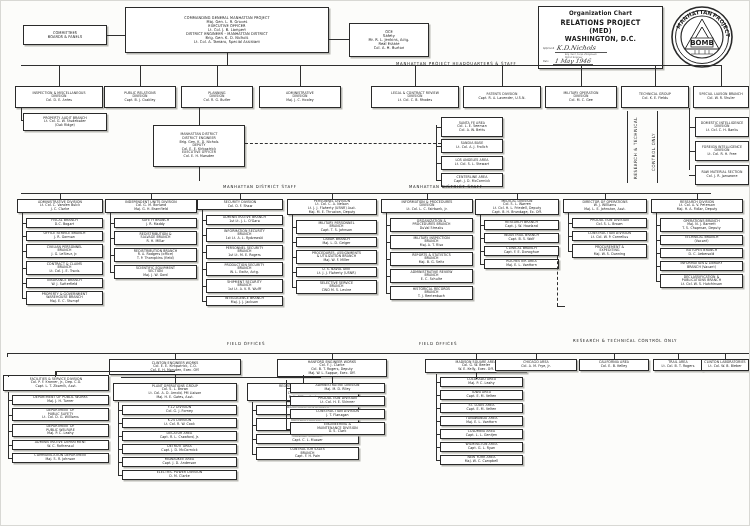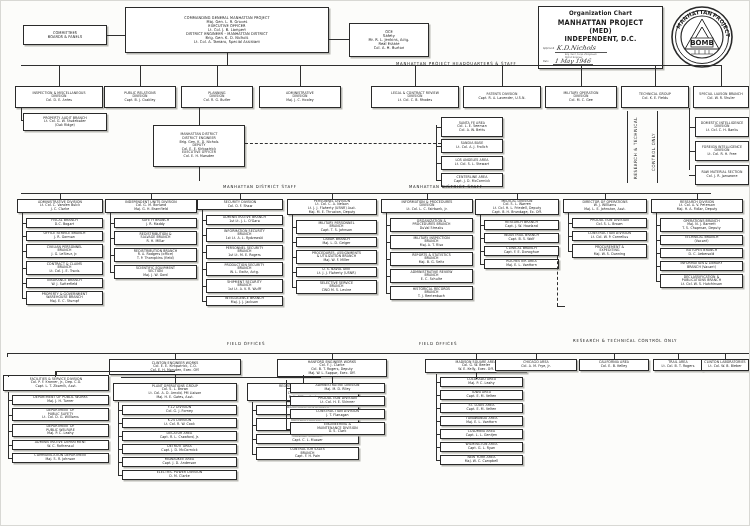--- a/index.html
+++ b/index.html
@@ -88,23 +88,23 @@
   .daterule{position:absolute;left:14px;top:19.5px;width:40px;height:.5px;background:#555;}
   
   #seal{position:absolute;}
 </style>
 </head>
 <body>
 
 <div id="chart">
     <div id="titleblock" style="left: 537px; top: 5px; width: 125px; height: 63px;">
       <div class="tl1">Organization Chart</div>
-      <div class="tl2">MANHATTAN PROJECT</div>
+      <div class="tl2">RELATIONS PROJECT</div>
       <div class="tl3">(MED)</div>
-      <div class="tl3">INDEPENDENT, D.C.</div>
+      <div class="tl3">WASHINGTON, D.C.</div>
       <div class="sigwrap">
         <div class="siglabel">Approved</div>
         <div class="sigscript">K.D.Nichols</div>
         <div class="sigrule"></div>
         <div class="sigsub">Brig. Gen'l, Corps of Engineers</div>
         <div class="sigsub2">District Engineer</div>
         <div class="datelabel">Date</div>
         <div class="datescript">1 May 1946</div>
         <div class="daterule"></div>
       </div>

